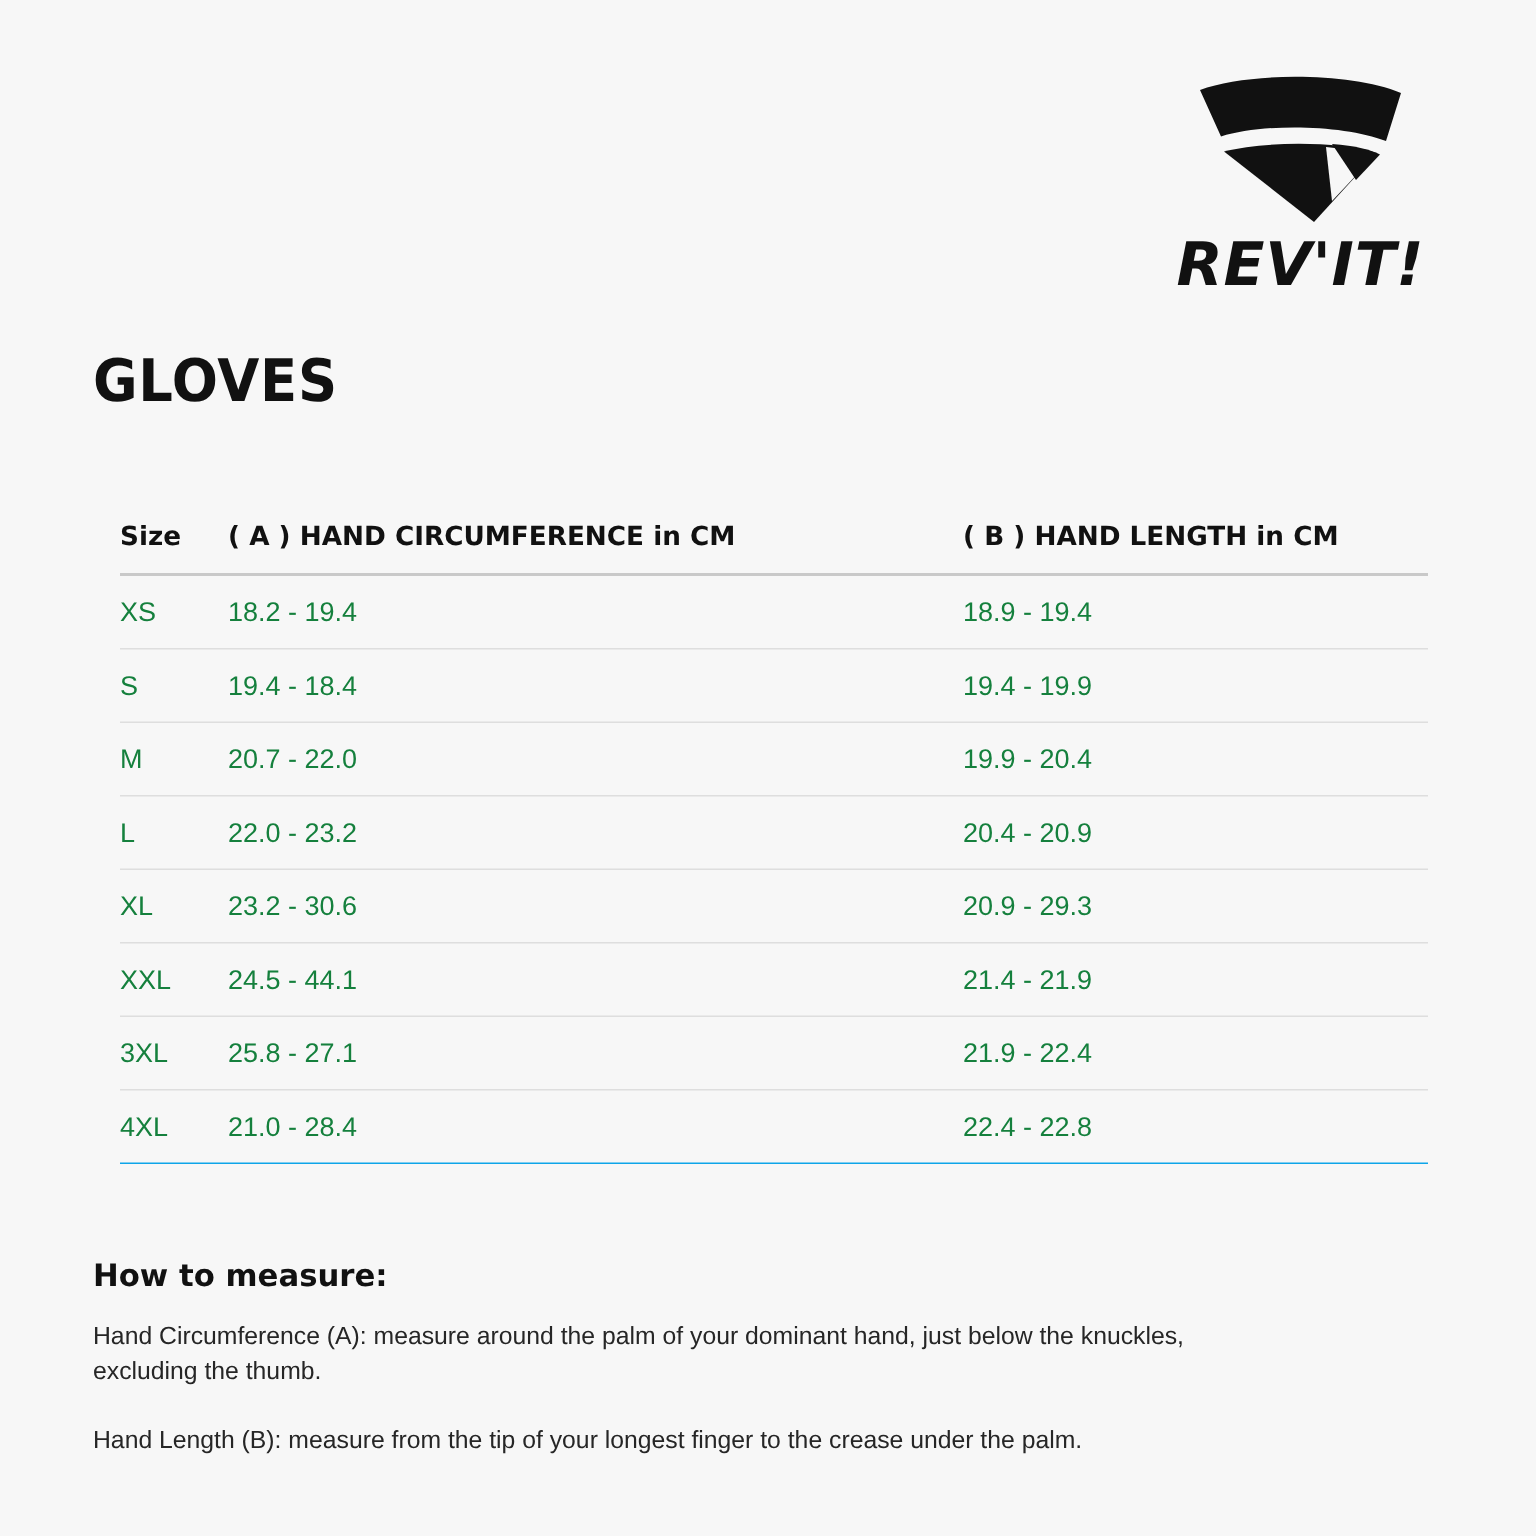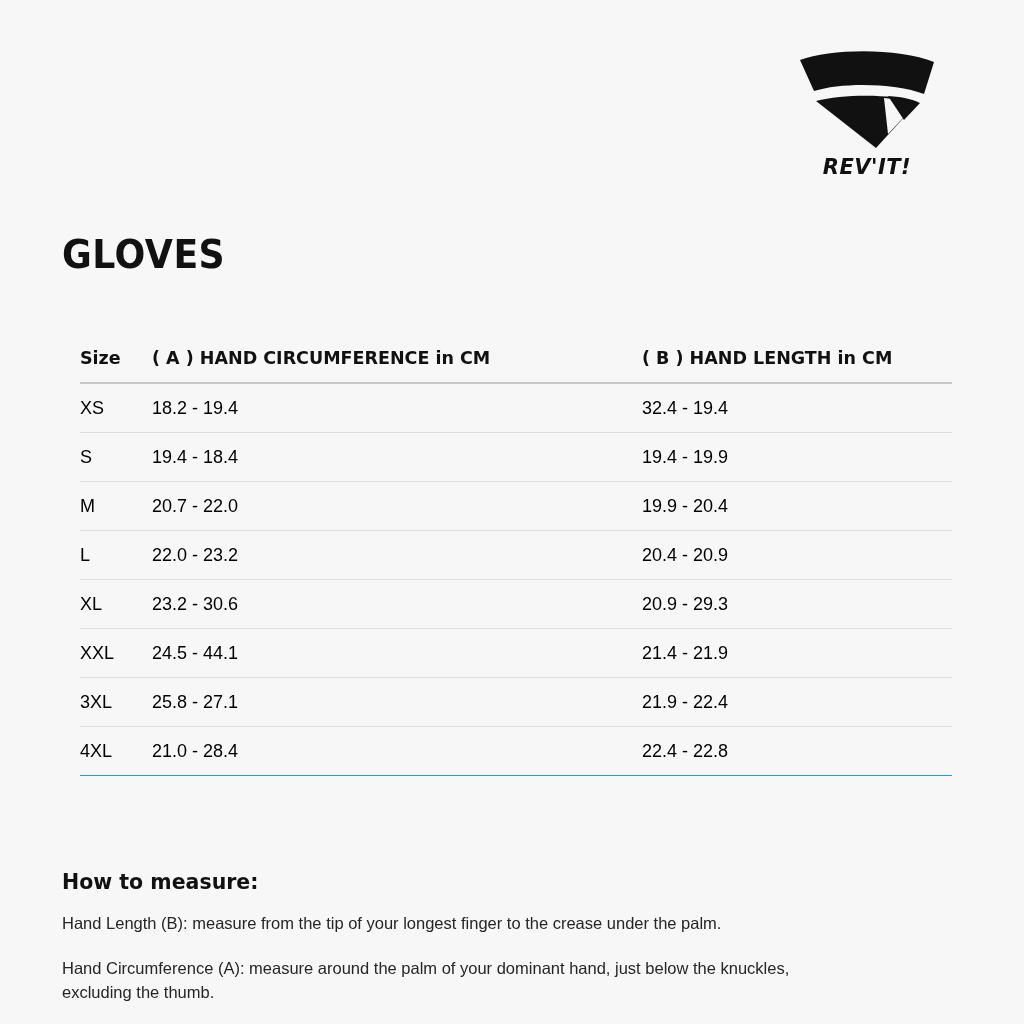--- a/index.html
+++ b/index.html
@@ -33,21 +33,21 @@
     width: 150px;
     height: 105px;
     margin: 0 auto;
     display: block;
   }
   .logo-word {
     margin-top: 6px;
     font-family: "DejaVu Sans", sans-serif;
     font-weight: 700;
     font-style: italic;
-    font-size: 21px;
+    font-size: 40px;
     letter-spacing: 0.5px;
     color: #111;
     line-height: 1;
   }
 
   
   .title {
     position: absolute;
     top: 232px;
     left: 62px;
@@ -78,21 +78,21 @@
     font-weight: 700;
     font-size: 17.5px;
     color: #111;
     padding: 0 0 14px 0;
     border-bottom: 2.5px solid #c9c9c9;
     white-space: nowrap;
   }
   table.size-table tbody td {
     padding: 14px 0 13px 0;
     border-bottom: 1px solid #dedede;
-    color: #000000;
+    color: #15803d;
     font-size: 18px;
     font-family: "Liberation Sans", sans-serif;
   }
   .col-size   { width: 72px; }
   .col-circ   { width: 490px; }
   .col-length { width: auto; }
   tbody tr:last-child td { border-bottom: 1px solid #0ea5e9; }
 
   
   .howto {
@@ -100,21 +100,20 @@
     top: 838px;
     left: 62px;
     width: 830px;
   }
   .howto-title {
     font-family: "DejaVu Sans", sans-serif;
     font-weight: 700;
     font-size: 20.5px;
     color: #111;
     margin-bottom: 18px;
-    margin-top: 32px;
   }
   .howto-p {
     font-size: 16.5px;
     line-height: 1.42;
     color: #262626;
     margin: 0 0 22px 0;
     max-width: 790px;
   }
   .howto-p:last-child { margin-bottom: 0; }
 </style>
@@ -141,21 +140,21 @@
         <tr>
           <th class="col-size">Size</th>
           <th class="col-circ">( A ) HAND CIRCUMFERENCE in CM</th>
           <th class="col-length">( B ) HAND LENGTH in CM</th>
         </tr>
       </thead>
       <tbody>
         <tr>
           <td>XS</td>
           <td>18.2 - 19.4</td>
-          <td>32.4 - 19.4</td>
+          <td>18.9 - 19.4</td>
         </tr>
         <tr>
           <td>S</td>
           <td>19.4 - 18.4</td>
           <td>19.4 - 19.9</td>
         </tr>
         <tr>
           <td>M</td>
           <td>20.7 - 22.0</td>
           <td>19.9 - 20.4</td>
@@ -184,17 +183,17 @@
           <td>4XL</td>
           <td>21.0 - 28.4</td>
           <td>22.4 - 22.8</td>
         </tr>
       </tbody>
     </table>
   </div>
 
   <div class="howto">
     <div class="howto-title">How to measure:</div>
+    <p class="howto-p">Hand Circumference (A): measure around the palm of your dominant hand, just below the knuckles, excluding the thumb.</p>
     <p class="howto-p">Hand Length (B): measure from the tip of your longest finger to the crease under the palm.</p>
-    <p class="howto-p">Hand Circumference (A): measure around the palm of your dominant hand, just below the knuckles, excluding the thumb.</p>
   </div>
 
 </div>
 
 </body></html>

